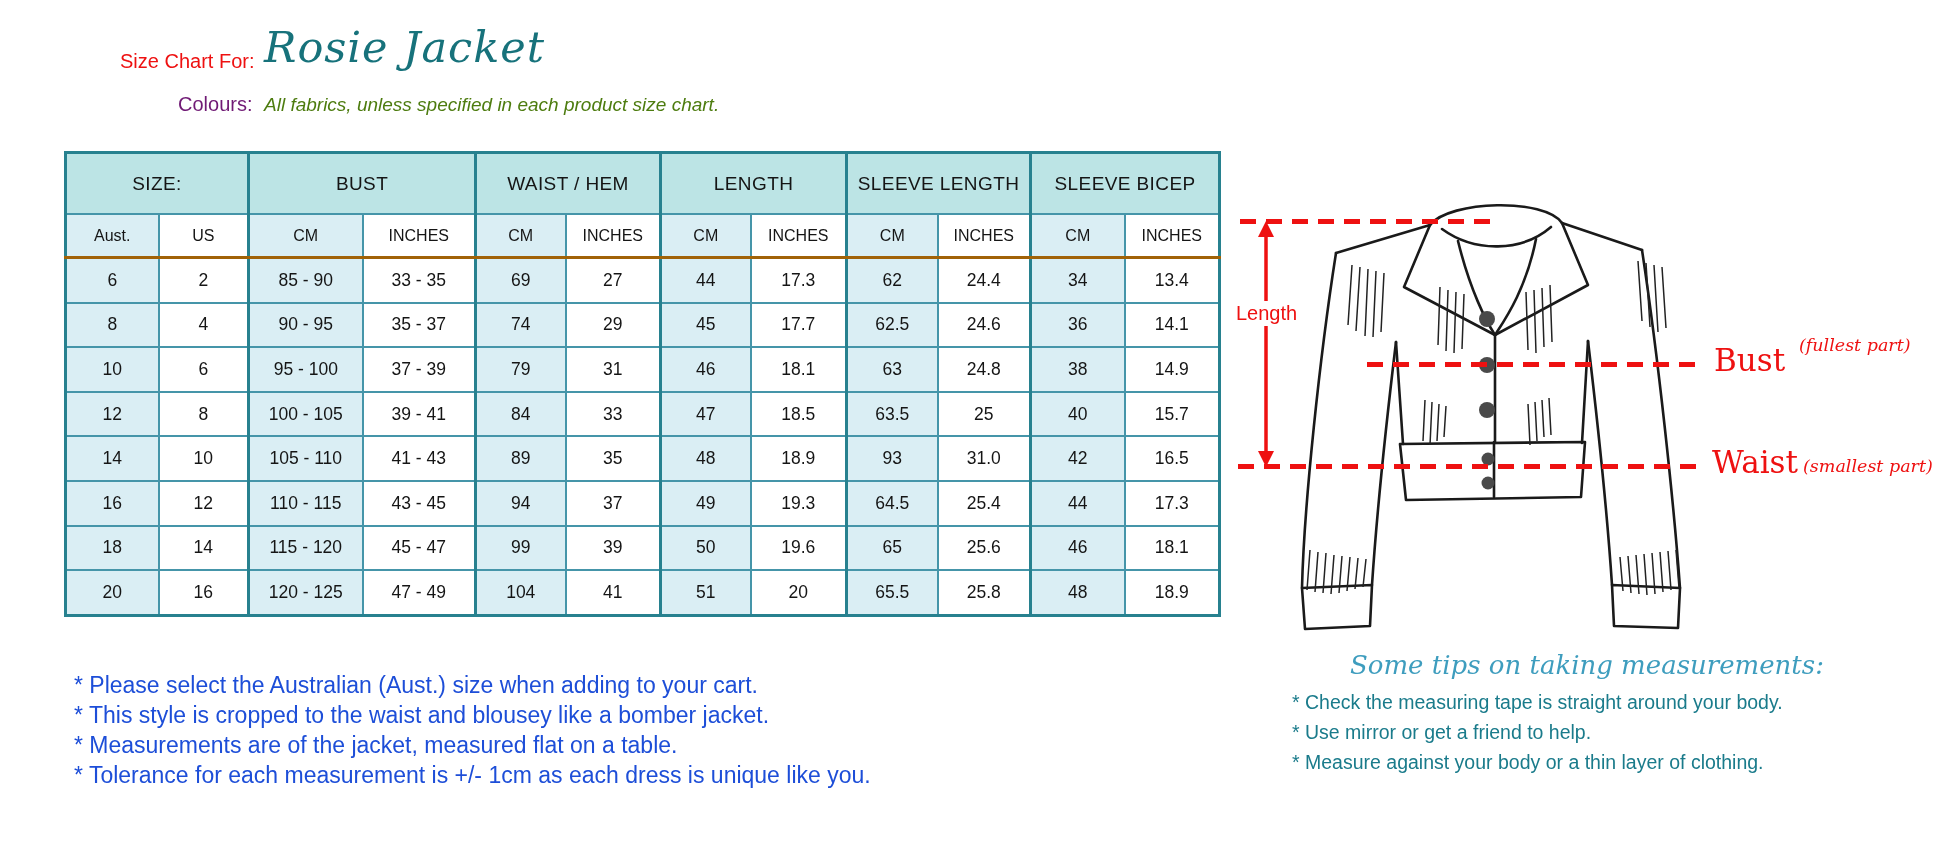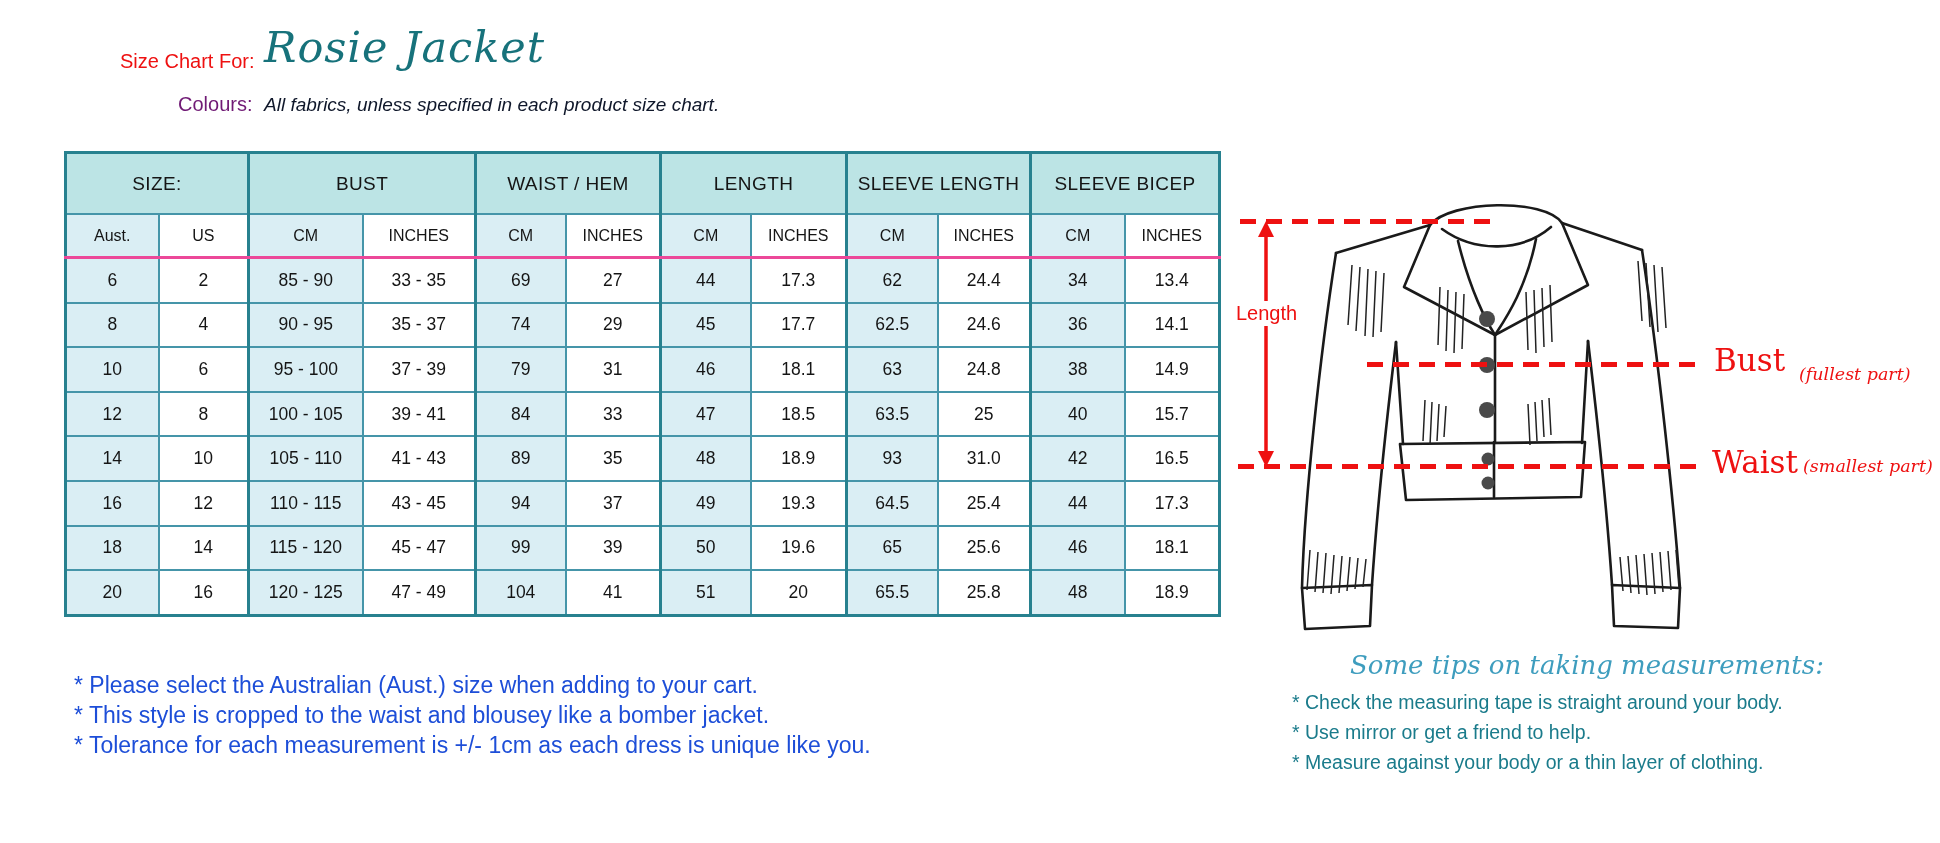--- a/index.html
+++ b/index.html
@@ -5,48 +5,48 @@
   html,body{margin:0;padding:0;background:#ffffff;}
   body{width:1940px;height:843px;position:relative;overflow:hidden;
        font-family:"Liberation Sans",sans-serif;color:#151515;}
 
   
   .abs{position:absolute;}
   #size-chart-for{left:120px;top:50px;font-size:20px;color:#ee1111;}
   #product-name{left:264px;top:22px;font-family:"DejaVu Serif",serif;font-style:italic;
                 font-size:43px;color:#17727b;letter-spacing:1px;}
   #colours-label{left:178px;top:93px;font-size:20px;color:#701a75;}
-  #colours-value{left:264px;top:94px;font-size:19px;font-style:italic;color:#0f172a;}
+  #colours-value{left:264px;top:94px;font-size:19px;font-style:italic;color:#4d7c0f;}
 
   
   #size-table{position:absolute;left:64px;top:151px;border-collapse:collapse;
               table-layout:fixed;width:1154px;}
   #size-table{border:3px solid #27818f;}
   #size-table th,#size-table td{border:2px solid #4595a9;text-align:center;
               vertical-align:middle;padding:0;overflow:hidden;white-space:nowrap;}
   #size-table .gsep{border-left:3px solid #27818f;}
   #size-table thead tr.group-row th{height:59px;background:#bce4e5;font-size:19px;
               font-weight:normal;letter-spacing:0.4px;}
-  #size-table .sh{height:41px;font-size:16px;border-bottom:3px solid #ec4899;background:#ffffff;}
+  #size-table .sh{height:41px;font-size:16px;border-bottom:3px solid #a16207;background:#ffffff;}
   #size-table tbody td{height:42.6px;font-size:17.5px;background:#ffffff;}
   #size-table .shade{background:#daeef4;}
 
   
   #jacket-svg{position:absolute;left:1290px;top:195px;width:450px;height:440px;}
   .dash{position:absolute;height:5px;z-index:5;
         background:repeating-linear-gradient(90deg,#ee1111 0 16px,transparent 16px 26px);}
   #dash-top{left:1240px;top:219px;width:250px;}
   #dash-bust{left:1367px;top:362px;width:336px;}
   #dash-waist{left:1238px;top:464px;width:468px;}
   #length-arrow{position:absolute;left:1253px;top:221px;width:26px;height:246px;z-index:6;}
   #length-label{left:1233px;top:301px;font-size:20px;color:#ee1111;background:#ffffff;
                 padding:1px 3px;z-index:7;}
   .red-script{font-family:"DejaVu Serif",serif;color:#ee1111;}
   #bust-label{left:1714px;top:342px;font-size:31px;}
-  #bust-note{left:1799px;top:364px;font-size:17.5px;font-style:italic;}
+  #bust-note{left:1799px;top:335px;font-size:17.5px;font-style:italic;}
   #waist-label{left:1712px;top:444px;font-size:31px;}
   #waist-note{left:1803px;top:456px;font-size:17.5px;font-style:italic;}
 
   
   #notes-list{position:absolute;left:74px;top:670px;color:#1d4ed8;font-size:23px;
               line-height:30px;}
   #tips{position:absolute;left:1292px;top:650px;color:#1a7b8b;}
   #tips-title{font-family:"DejaVu Serif",serif;font-style:italic;font-size:26px;
               color:#3e9dbe;margin:0 0 7px 58px;}
   #tips .tips-items{font-size:19.5px;line-height:30px;}
@@ -271,20 +271,21 @@
 <div class="abs" id="length-label">Length</div>
 
 <div class="abs red-script" id="bust-label">Bust</div>
 <div class="abs red-script" id="bust-note">(fullest part)</div>
 <div class="abs red-script" id="waist-label">Waist</div>
 <div class="abs red-script" id="waist-note">(smallest part)</div>
 
 <div id="notes-list">
     <div>* Please select the Australian (Aust.) size when adding to your cart.</div>
     <div>* This style is cropped to the waist and blousey like a bomber jacket.</div>
+    <div>* Measurements are of the jacket, measured flat on a table.</div>
     <div>* Tolerance for each measurement is +/- 1cm as each dress is unique like you.</div>
   </div>
 
 <div id="tips">
   <div id="tips-title">Some tips on taking measurements:</div>
   <div class="tips-items">
       <div>* Check the measuring tape is straight around your body.</div>
       <div>* Use mirror or get a friend to help.</div>
       <div>* Measure against your body or a thin layer of clothing.</div>
     </div>

